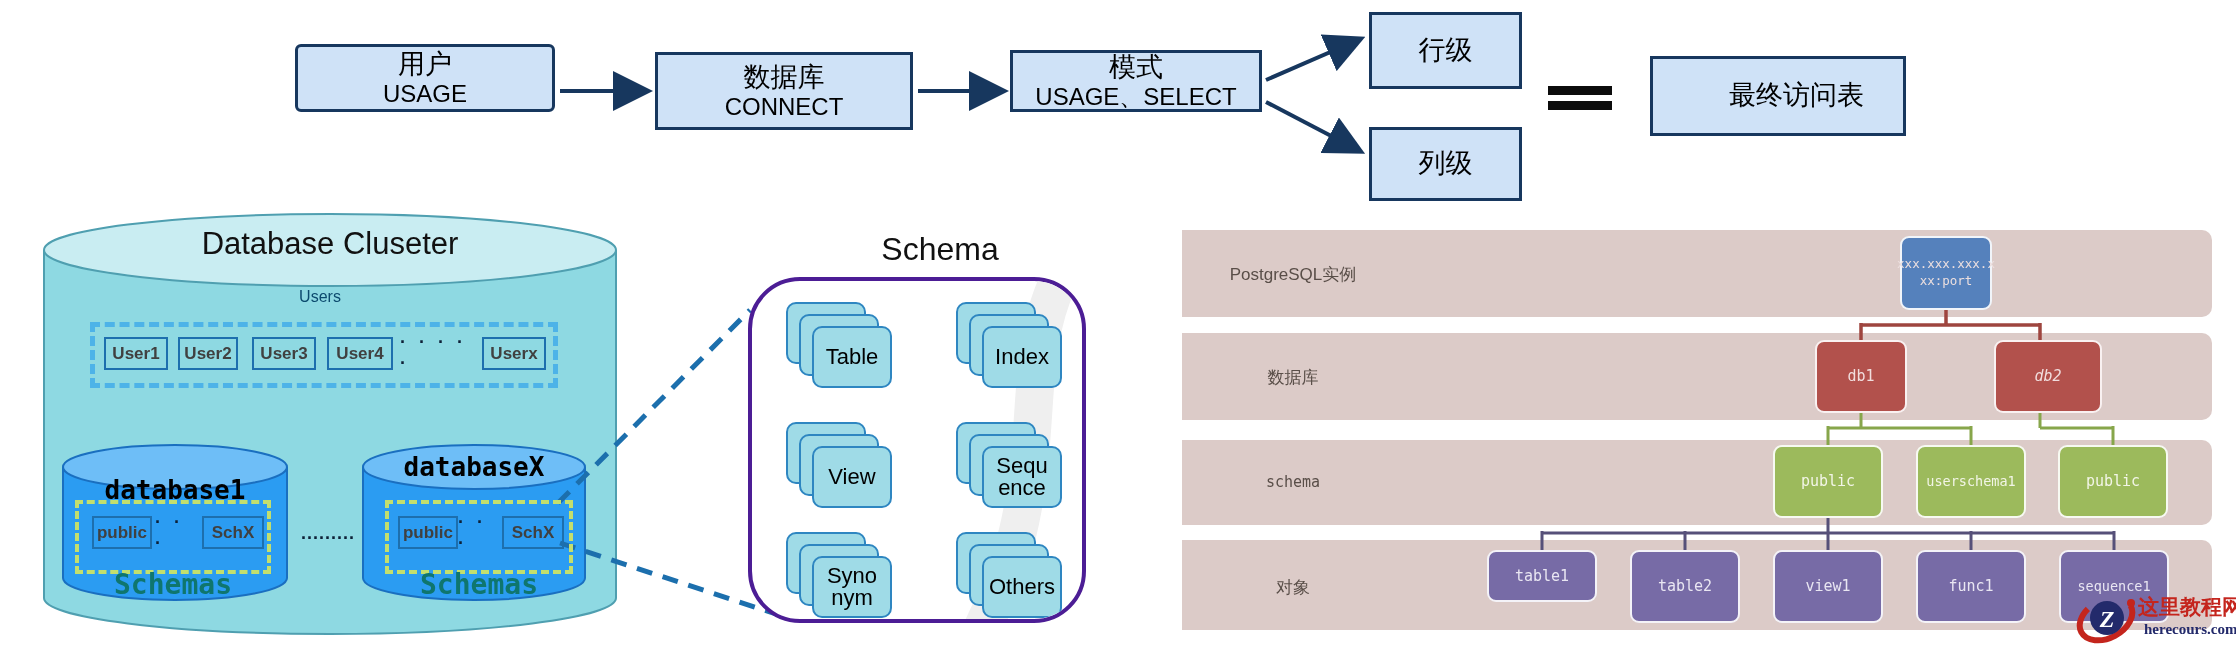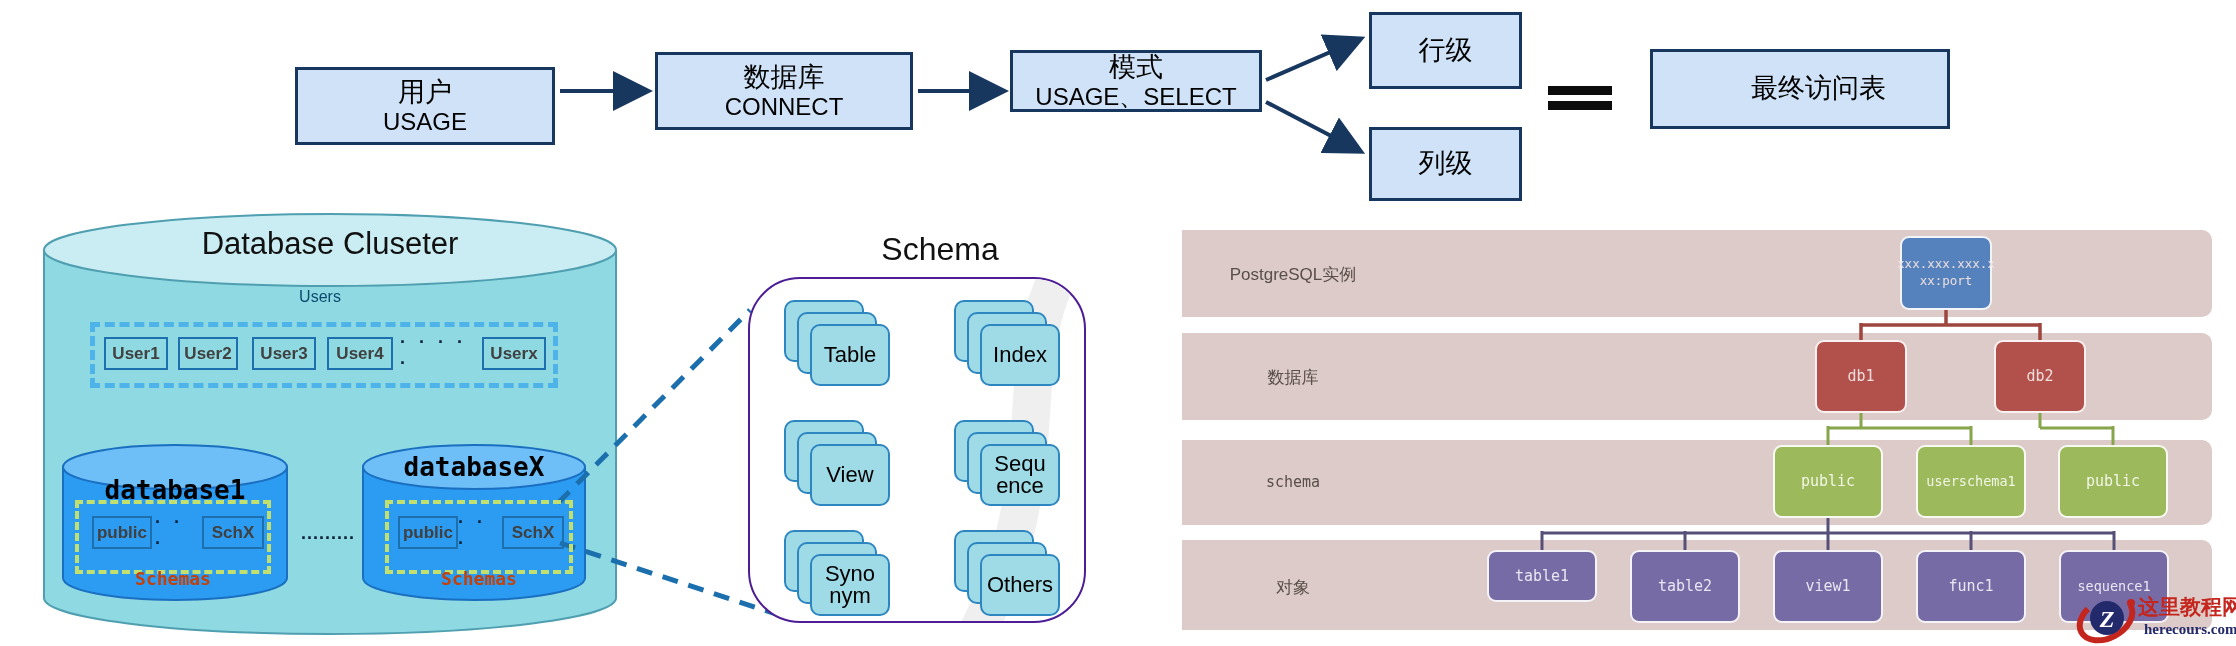--- a/index.html
+++ b/index.html
@@ -25,28 +25,28 @@
                font-size:16px;color:#0c4a6e;}
   .dash-users{position:absolute;left:90px;top:322px;width:468px;height:66px;
               border:5px dashed #4db3e8;box-sizing:border-box;}
   .chip{position:absolute;border:2px solid #1d6fae;box-sizing:border-box;color:#404040;
         display:flex;align-items:center;justify-content:center;font-size:17px;background:transparent;font-weight:bold;}
   .dots{position:absolute;color:#0d2036;font-weight:bold;letter-spacing:4px;font-size:18px;
         display:flex;align-items:center;justify-content:center;}
   .cyl-label{position:absolute;text-align:center;color:#000;
              font-family:"DejaVu Sans Mono",monospace;font-size:26px;font-weight:bold;}
   .dash-schemas{position:absolute;top:500px;height:74px;border:4px dashed #c3df6e;box-sizing:border-box;}
-  .schemas-label{position:absolute;top:568px;height:30px;text-align:center;color:#c2410c;
-                 font-size:18px;font-weight:bold;font-family:"DejaVu Sans Mono",monospace;}
+  .schemas-label{position:absolute;top:568px;height:30px;text-align:center;color:#0f766e;
+                 font-size:28px;font-weight:bold;font-family:"DejaVu Sans Mono",monospace;}
 
   
   .schema-title{position:absolute;left:800px;top:231px;width:280px;text-align:center;
                 font-size:32px;color:#111;}
   .schema-box{position:absolute;left:748px;top:277px;width:338px;height:346px;
-              border:2px solid #4c1d95;border-radius:52px;background:#fff;box-sizing:border-box;overflow:hidden;}
+              border:4px solid #4c1d95;border-radius:52px;background:#fff;box-sizing:border-box;overflow:hidden;}
   .stack{position:absolute;width:106px;height:86px;}
   .stack .card{position:absolute;width:80px;height:62px;background:#9fdbe7;border:2px solid #2e86c1;
                border-radius:10px;box-sizing:border-box;}
   .stack .c0{left:0;top:0;} .stack .c1{left:13px;top:12px;} .stack .c2{left:26px;top:24px;
                display:flex;align-items:center;justify-content:center;}
   .card-label{font-size:22px;color:#000;text-align:center;white-space:pre-line;line-height:1.0;}
 
   
   .band{position:absolute;left:1182px;width:1030px;background:#dccbc8;border-radius:0 10px 10px 0;}
   .row-label{position:absolute;left:1218px;width:150px;text-align:center;color:#594e48;font-size:17px;}
@@ -106,21 +106,21 @@
     <g stroke="#1c6fad" stroke-width="5" stroke-dasharray="16 11" fill="none">
       <line x1="558" y1="503" x2="750" y2="310"></line>
       <line x1="560" y1="543" x2="788" y2="618"></line>
     </g>
 
     <path d="M1946,308 V325 M1861,325 H2040 M1861,323 V340 M2040,323 V340" stroke="#9e453f" stroke-width="3.5" fill="none"></path>
     <path d="M1861,411 V428 M1828,428 H1971 M1828,426 V445 M1971,426 V445 M2040,411 V428 M2040,428 H2113 M2113,426 V445" stroke="#87a64b" stroke-width="3" fill="none"></path>
     <path d="M1828,516 V533 M1542,533 H2114 M1542,531 V550 M1685,531 V550 M1828,531 V550 M1971,531 V550 M2114,531 V550" stroke="#565079" stroke-width="3" fill="none"></path>
   </svg>
 
-  <div class="fbox" style="left:295px;top:67px;width:260px;height:78px;">
+  <div class="fbox" style="left:295px;top:44px;width:260px;height:68px;border-radius:6px;">
     <span class="t1">用户</span>
     <span class="t2">USAGE</span>
   </div>
   <div class="fbox" style="left:655px;top:52px;width:258px;height:78px;">
     <span class="t1">数据库</span>
     <span class="t2">CONNECT</span>
   </div>
   <div class="fbox" style="left:1010px;top:50px;width:252px;height:62px;">
     <span class="t1">模式</span>
     <span class="t2">USAGE、SELECT</span>
@@ -128,21 +128,21 @@
   <div class="fbox" style="left:1369px;top:12px;width:153px;height:77px;">
     <span class="single">行级</span>
   </div>
   <div class="fbox" style="left:1369px;top:127px;width:153px;height:74px;">
     <span class="single">列级</span>
   </div>
   <div class="eq">
       <div class="b1"></div>
       <div class="b2"></div>
     </div>
-  <div class="fbox" style="left:1650px;top:49px;width:300px;height:80px;padding-left:37px;">
+  <div class="fbox" style="left:1650px;top:56px;width:256px;height:80px;padding-left:37px;">
     <span class="single">最终访问表</span>
   </div>
 
   <div class="big-title">Database Cluseter</div>
   <div class="users-label">Users</div>
   <div class="dash-users"></div>
   <div class="chip" style="left:104px;top:337px;width:64px;height:33px;">User1</div>
   <div class="chip" style="left:178px;top:337px;width:60px;height:33px;">User2</div>
   <div class="chip" style="left:252px;top:337px;width:64px;height:33px;">User3</div>
   <div class="chip" style="left:327px;top:337px;width:66px;height:33px;">User4</div>
@@ -220,21 +220,21 @@
   <div class="row-label" style="top:263px;">PostgreSQL实例</div>
   <div class="row-label" style="top:366px;">数据库</div>
   <div class="row-label" style="top:473px;font-family:'DejaVu Sans Mono',monospace;font-size:15px;">schema</div>
   <div class="row-label" style="top:576px;">对象</div>
 
   <div class="hbox blue" style="left:1900px;top:236px;width:92px;height:74px;">
     <span>xxx.xxx.xxx.x</span>
     <span>xx:port</span>
   </div>
   <div class="hbox red" style="left:1815px;top:340px;width:92px;height:73px;">db1</div>
-  <div class="hbox red" style="left:1994px;top:340px;width:92px;height:73px;">db2</div>
+  <div class="hbox red" style="left:1994px;top:340px;width:108px;height:73px;font-style:italic;">db2</div>
   <div class="hbox green" style="left:1773px;top:445px;width:110px;height:73px;">public</div>
   <div class="hbox green" style="left:1916px;top:445px;width:110px;height:73px;font-size:13.5px;">userschema1</div>
   <div class="hbox green" style="left:2058px;top:445px;width:110px;height:73px;">public</div>
   <div class="hbox purple" style="left:1487px;top:550px;width:110px;height:52px;">table1</div>
   <div class="hbox purple" style="left:1630px;top:550px;width:110px;height:73px;">table2</div>
   <div class="hbox purple" style="left:1773px;top:550px;width:110px;height:73px;">view1</div>
   <div class="hbox purple" style="left:1916px;top:550px;width:110px;height:73px;">func1</div>
   <div class="hbox purple" style="left:2059px;top:550px;width:110px;height:73px;font-size:13.5px;">sequence1</div>
 
   <div class="wm">

